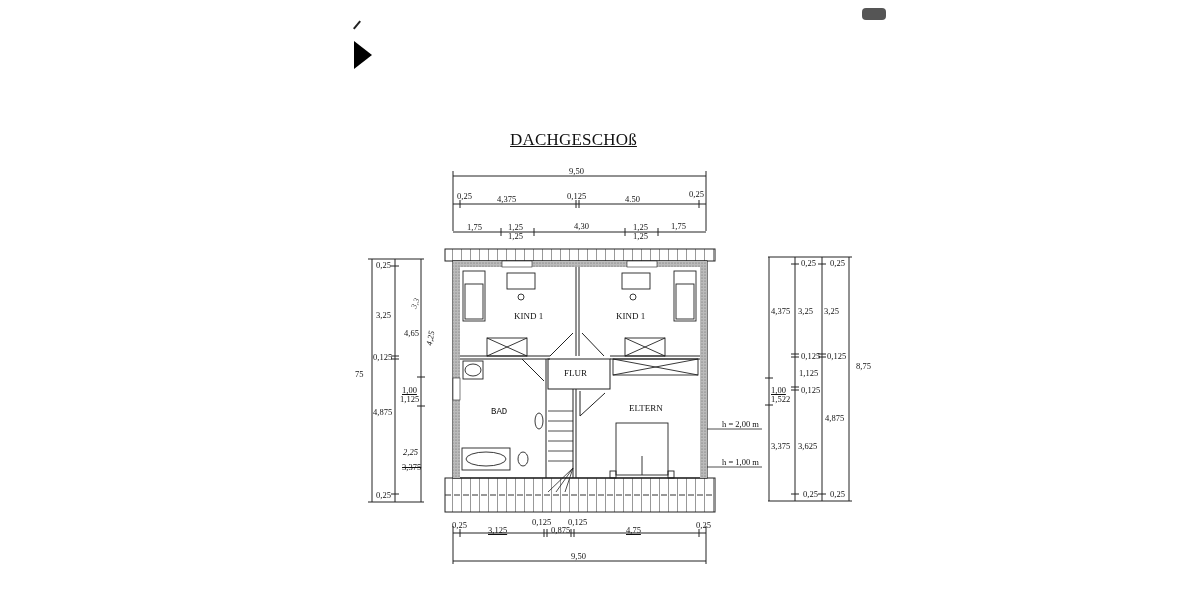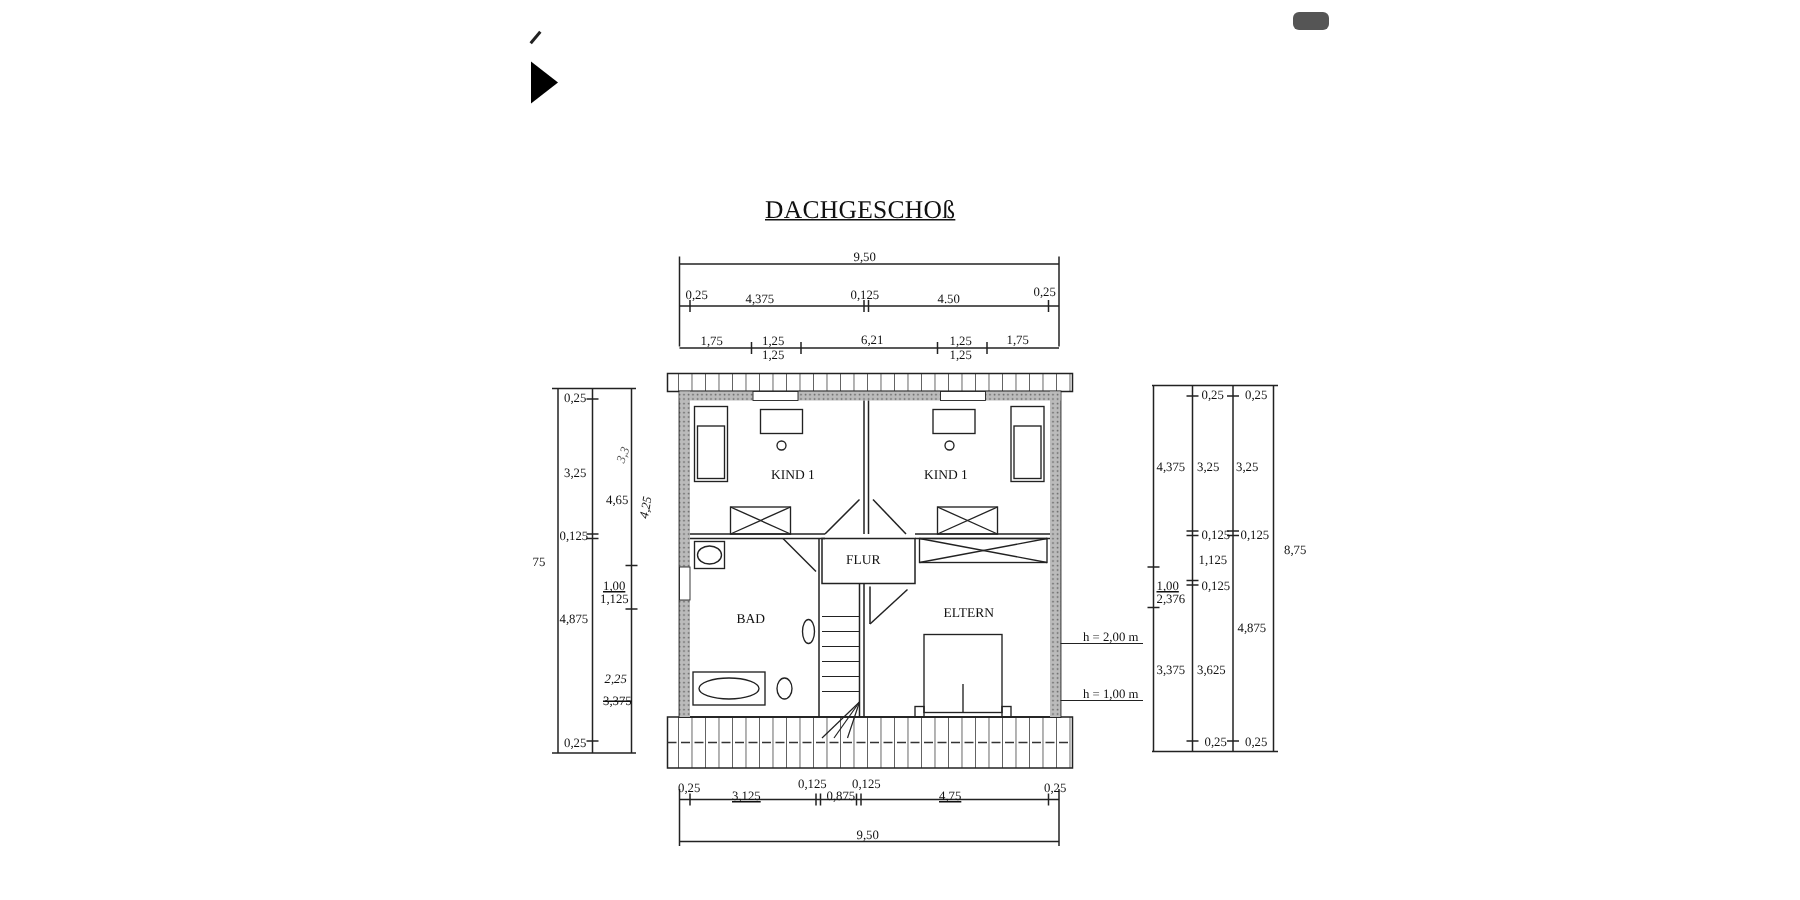--- a/index.html
+++ b/index.html
@@ -180,36 +180,36 @@
       <line x1="798" y1="248" x2="806" y2="248"></line>
       <line x1="798" y1="338" x2="806" y2="338"></line>
         <line x1="798" y1="341" x2="806" y2="341"></line>
       <line x1="798" y1="478" x2="806" y2="478"></line>
     </g>
   </svg>
 
   <div class="room" style="left:494px;top:295px;">KIND 1</div>
   <div class="room" style="left:596px;top:295px;">KIND 1</div>
   <div class="room" style="left:544px;top:352px;">FLUR</div>
-  <div class="room" style="left:471px;top:391px;">BAD</div>
+  <div class="room" style="left:471px;top:391px;font-family:Liberation Mono, monospace;">BAD</div>
   <div class="room" style="left:609px;top:387px;">ELTERN</div>
 
   <div class="lbl" style="left:702px;top:404px;">h = 2,00 m</div>
   <div class="lbl" style="left:702px;top:442px;">h = 1,00 m</div>
 
   <div class="lbl" style="left:549px;top:151px;">9,50</div>
   <div class="lbl" style="left:437px;top:176px;">0,25</div>
   <div class="lbl" style="left:477px;top:179px;">4,375</div>
   <div class="lbl" style="left:547px;top:176px;">0,125</div>
   <div class="lbl" style="left:605px;top:179px;">4.50</div>
   <div class="lbl" style="left:669px;top:174px;">0,25</div>
   <div class="lbl" style="left:447px;top:207px;">1,75</div>
   <div class="lbl" style="left:488px;top:207px;">1,25</div>
   <div class="lbl" style="left:488px;top:216px;">1,25</div>
-  <div class="lbl" style="left:554px;top:206px;">6,21</div>
+  <div class="lbl" style="left:554px;top:206px;">4,30</div>
   <div class="lbl" style="left:613px;top:207px;">1,25</div>
   <div class="lbl" style="left:613px;top:216px;">1,25</div>
   <div class="lbl" style="left:651px;top:206px;">1,75</div>
 
   <div class="lbl" style="left:432px;top:505px;">0,25</div>
   <div class="lbl" style="left:468px;top:510px;text-decoration:underline;">3,125</div>
   <div class="lbl" style="left:512px;top:502px;">0,125</div>
   <div class="lbl" style="left:531px;top:510px;">0,875</div>
   <div class="lbl" style="left:548px;top:502px;">0,125</div>
   <div class="lbl" style="left:606px;top:510px;text-decoration:underline;">4,75</div>
@@ -225,21 +225,21 @@
   <div class="lbl" style="left:384px;top:313px;">4,65</div>
   <div class="lbl" style="left:382px;top:370px;text-decoration:underline;">1,00</div>
   <div class="lbl" style="left:380px;top:379px;">1,125</div>
   <div class="lbl" style="left:390px;top:283px;transform:rotate(-70deg);font-style:italic;color:#555;">3,3</div>
   <div class="lbl" style="left:403px;top:318px;transform:rotate(-80deg);font-style:italic;">4,25</div>
   <div class="lbl" style="left:383px;top:432px;font-style:italic;">2,25</div>
   <div class="lbl" style="left:382px;top:447px;text-decoration:line-through;">3,375</div>
 
   <div class="lbl" style="left:751px;top:291px;">4,375</div>
   <div class="lbl" style="left:751px;top:370px;text-decoration:underline;">1,00</div>
-  <div class="lbl" style="left:751px;top:379px;">2,376</div>
+  <div class="lbl" style="left:751px;top:379px;">1,522</div>
   <div class="lbl" style="left:751px;top:426px;">3,375</div>
   <div class="lbl" style="left:781px;top:243px;">0,25</div>
   <div class="lbl" style="left:778px;top:291px;">3,25</div>
   <div class="lbl" style="left:781px;top:336px;">0,125</div>
   <div class="lbl" style="left:779px;top:353px;">1,125</div>
   <div class="lbl" style="left:781px;top:370px;">0,125</div>
   <div class="lbl" style="left:778px;top:426px;">3,625</div>
   <div class="lbl" style="left:783px;top:474px;">0,25</div>
   <div class="lbl" style="left:810px;top:243px;">0,25</div>
   <div class="lbl" style="left:804px;top:291px;">3,25</div>

